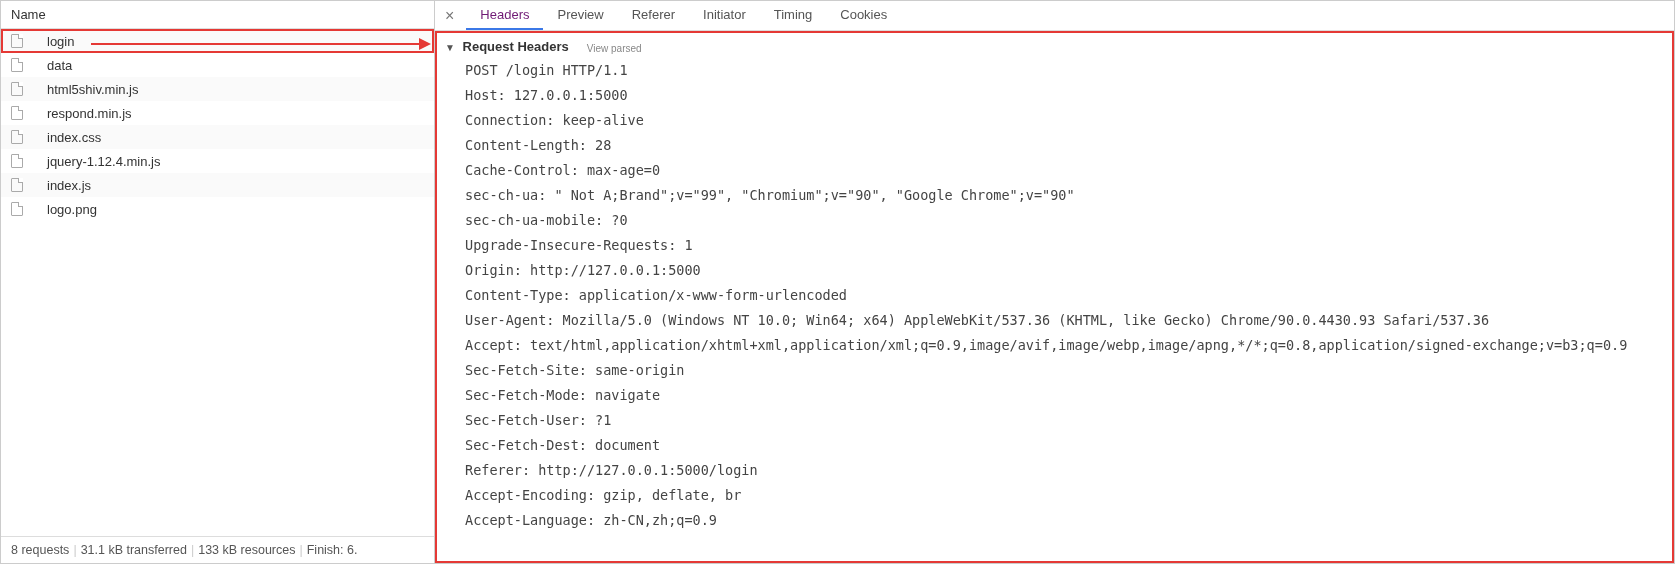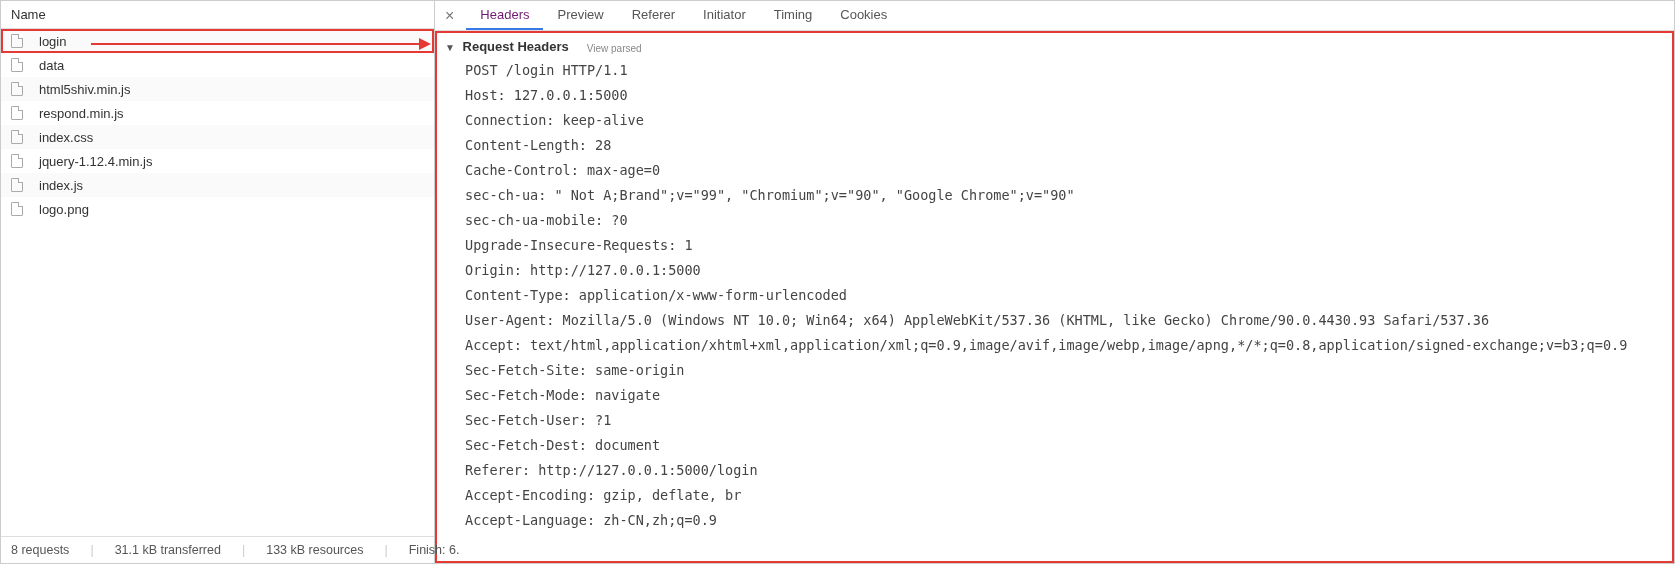--- a/index.html
+++ b/index.html
@@ -30,21 +30,21 @@
 }
 .req-list {
   flex: 1;
   overflow-y: auto;
 }
 .req-row {
   display: flex;
   align-items: center;
   padding: 4px 10px;
   height: 24px;
-  gap: 16px;
+  gap: 24px;
   cursor: pointer;
 }
 .req-row:nth-child(odd){ background:#fafafa; }
 .req-row.selected {
   outline: 2px solid #e53935;
   outline-offset: -2px;
   position: relative;
   z-index: 2;
 }
 .file-icon {
@@ -80,21 +80,21 @@
   border-left: 12px solid #e53935;
   border-top: 6px solid transparent;
   border-bottom: 6px solid transparent;
 }
 .status-bar {
   border-top: 1px solid #ddd;
   padding: 6px 10px;
   font-size: 12.5px;
   color: #555;
   display: flex;
-  gap: 21px;
+  gap: 4px;
   white-space: nowrap;
 }
 .status-sep { color: #ccc; }
 .right {
   flex: 1;
   display: flex;
   flex-direction: column;
 }
 .tabs {
   display: flex;

